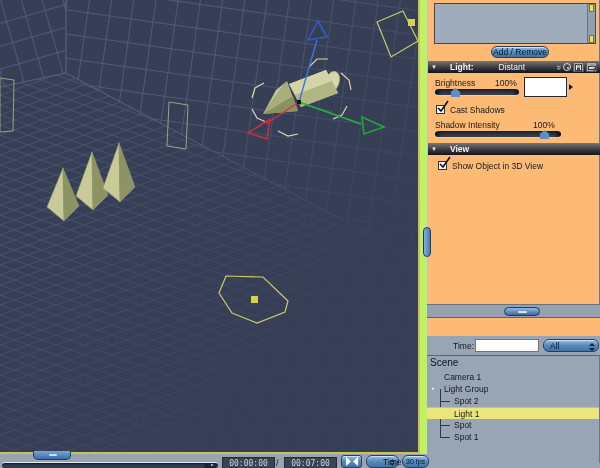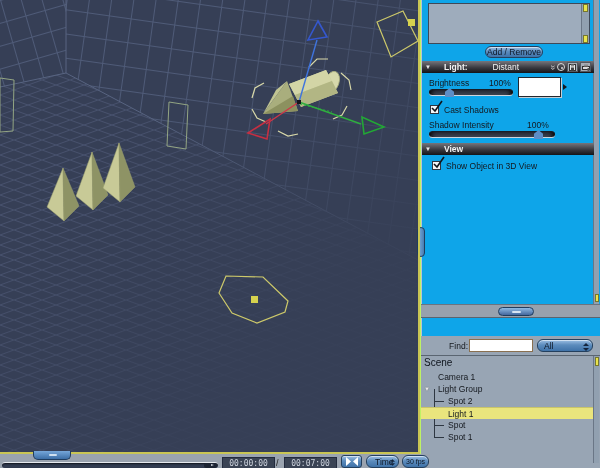--- a/index.html
+++ b/index.html
@@ -10,22 +10,22 @@
     -webkit-font-smoothing:antialiased;
   }
   .abs { position:absolute; }
 
   
   #viewport { left:0; top:0; width:418px; height:452px; background:#363f56; }
   #vp-border-right { left:418px; top:0; width:2px; height:454px; background:#c9c554; z-index:4; }
   #vp-border-bottom { left:0; top:452px; width:420px; height:2px; background:#c9c554; z-index:4; }
 
   
-  #panel { left:420px; top:0; width:180px; height:468px; background:#0ea5e9;
-           border-left:1px solid #bef264; box-shadow:inset 1px 0 0 #bcc5cf; z-index:2; }
+  #panel { left:420px; top:0; width:180px; height:468px; background:#fdba74;
+           border-left:7px solid #bef264; box-shadow:inset 1px 0 0 #bcc5cf; z-index:2; }
   #modifier-list { left:7px; top:3px; width:162px; height:41px; background:#9eacbc; border:1px solid #3f4958; }
   .vscroll { background:#91a0b0; border-left:1px solid #6a7686; }
   .scroll-cap { position:absolute; left:1px; width:5px; height:8px; background:#e9e44e; border:1px solid #77772e; }
   .btn-blue {
     background:linear-gradient(#9dc0e4,#5c8cbd 45%,#3f72a8); border:1px solid #24405e;
     border-radius:6px; color:#0c1625; font-size:8.5px; text-align:center;
     box-shadow:inset 0 1px 0 rgba(255,255,255,.55);
   }
   #add-remove-btn { left:64px; top:46px; width:58px; height:12px; line-height:11px; }
 
@@ -97,21 +97,21 @@
   #bottom-tab::after { content:""; position:absolute; left:15px; top:3px; width:8px; height:2px; border-radius:1px; background:#cfe0f0; }
   #scrubber { left:2px; top:8px; width:216px; height:6px; border-radius:3px;
               background:#333d52; border-top:1px solid #e6eaef; box-shadow:inset 0 1px 2px #10141d; }
   #scrubber-knob { position:absolute; right:1px; top:0px; width:13px; height:5px; border-radius:3px; background:#1c2433; }
   #scrubber-knob::after { content:""; position:absolute; right:3px; top:1px; width:0; height:0;
      border-left:3px solid #cfd4dc; border-top:1.5px solid transparent; border-bottom:1.5px solid transparent; }
   .time-box { top:3px; width:53px; height:12px; background:#3a4354; border:1px solid #232b3e;
               color:#ccd2dc; font-family:"DejaVu Sans Mono", monospace; font-size:8px; text-align:center; line-height:11px; }
   #time-sep { left:276px; top:4px; font-size:9px; color:#222; }
   #tweener-btn { left:341px; top:1px; width:21px; height:13px; border-radius:3px; display:flex; align-items:center; justify-content:center; }
-  #time-mode-dd { left:366px; top:1px; width:33px; height:13px; line-height:12px; text-align:left; padding-left:8px; }
+  #time-mode-dd { left:366px; top:1px; width:33px; height:13px; line-height:12px; text-align:left; padding-left:16px; }
   #fps-dd { left:402px; top:1px; width:27px; height:13px; line-height:12px; text-align:left; padding-left:3px; font-size:7px; }
 </style>
 </head>
 <body>
 
 <div id="screen">
 
   <div class="abs" id="viewport">
     <svg width="418" height="452" viewBox="0 0 418 452">
       <defs>
@@ -269,21 +269,21 @@
 
     <div class="abs" id="collapse-pill"></div>
 
     <div class="abs" id="splitter">
       <div class="abs" id="splitter-pill"></div>
     </div>
 
     <div class="abs" id="browser">
 
       <div class="abs" id="browser-content">
-        <span class="abs plabel" id="find-label">Find:</span>
+        <span class="abs plabel" id="find-label">Time:</span>
         <input class="abs" id="find-input" value="" style="">
         <div class="abs btn-blue" id="filter-dd">
           <span>All</span>
           <svg class="dd-chev" width="6" height="8" viewBox="0 0 6 8">
             <polygon points="3,0 6,3 0,3" fill="#14243c"></polygon>
               <polygon points="0,5 6,5 3,8" fill="#14243c"></polygon>
           </svg>
         </div>
         <div class="abs" id="browser-divider"></div>
         <span class="abs" id="scene-title">Scene</span>

